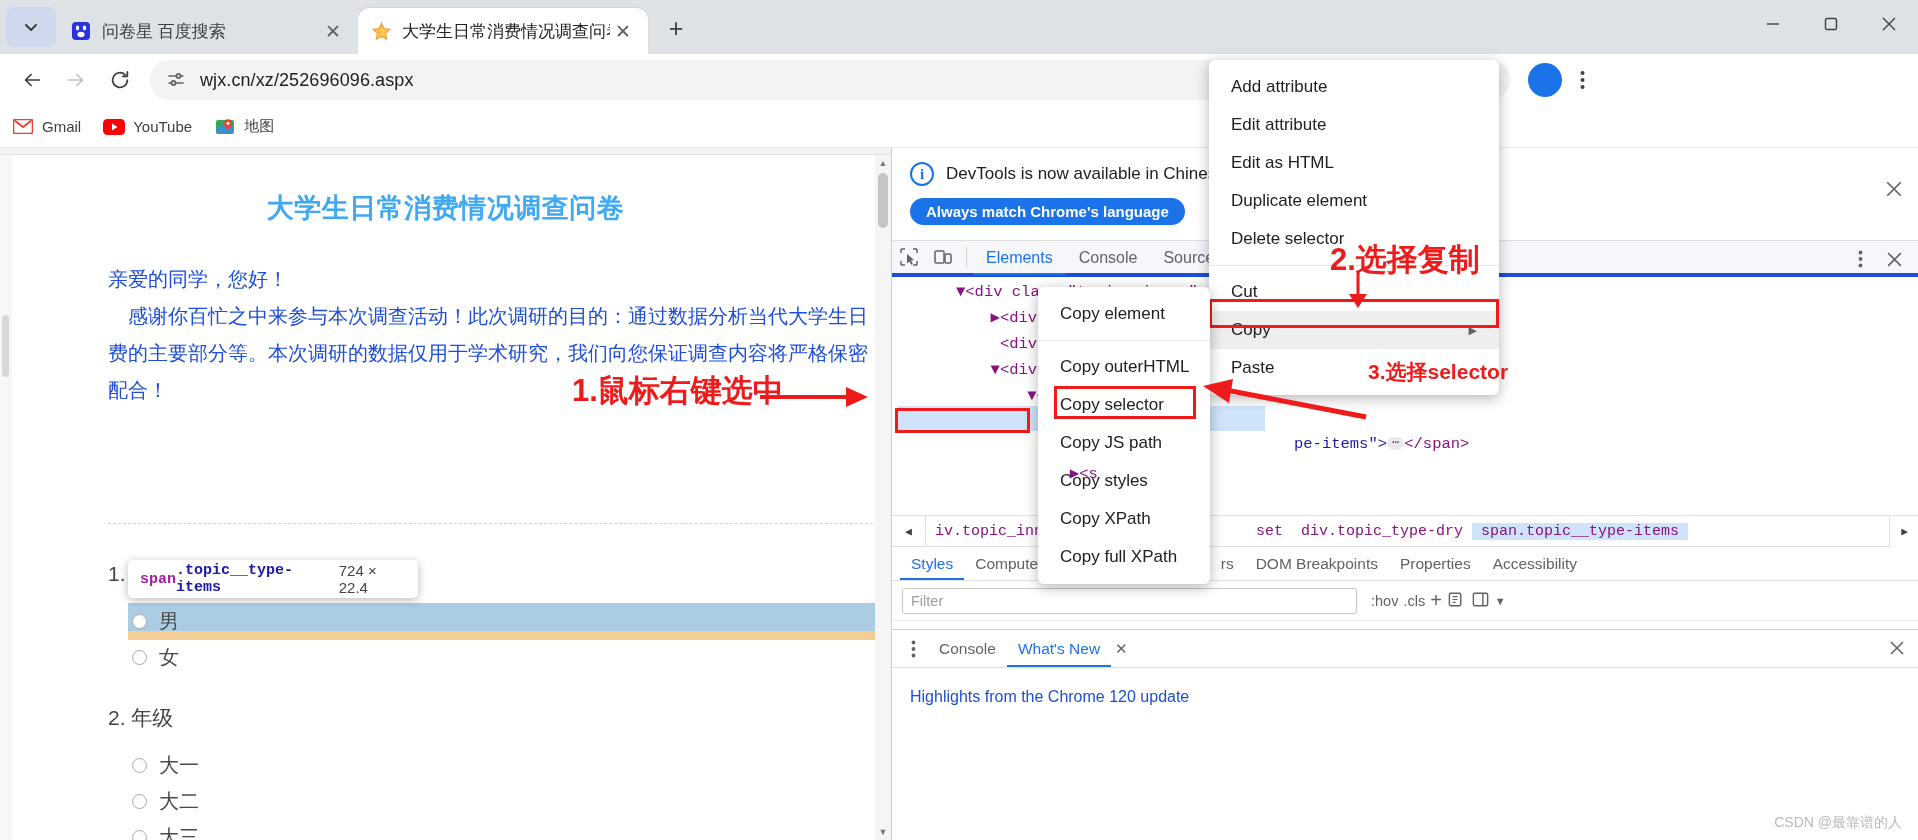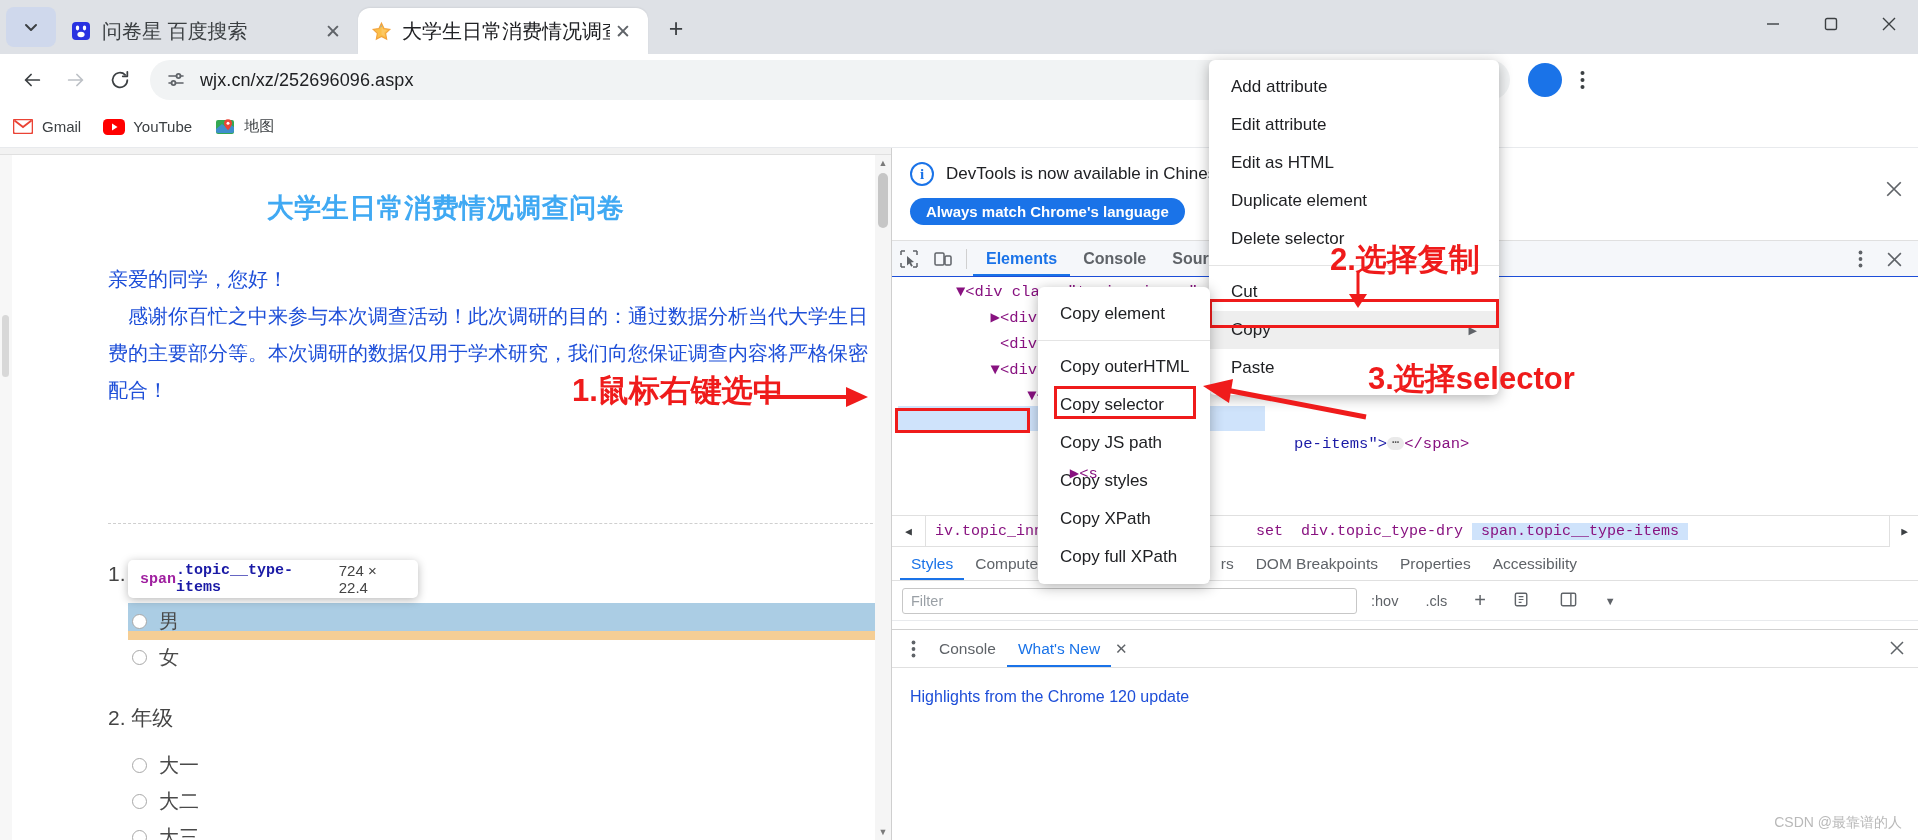--- a/index.html
+++ b/index.html
@@ -26,21 +26,21 @@
   .tab {
     height:46px; border-radius:12px 12px 0 0;
     display:flex; align-items:center; padding:0 12px;
     position:relative;
   }
   .tab.inactive { background:#dee1e6; width:300px; }
   .tab.inactive .tab-title { color:#3c4043; }
   .tab.active { background:#ffffff; width:290px; box-shadow:0 -1px 2px rgba(0,0,0,.06); }
   .tab-favicon { width:22px; height:22px; flex:0 0 22px; margin-right:10px; display:flex; align-items:center; justify-content:center; }
   .tab-title {
-    font-size:20px; color:#202124; white-space:nowrap; overflow:hidden;
+    font-size:17px; color:#202124; white-space:nowrap; overflow:hidden;
     text-overflow:clip; flex:1;
   }
   .tab-close { width:26px; height:26px; display:flex; align-items:center; justify-content:center; color:#5f6368; font-size:19px; }
   .newtab-btn { width:36px; height:36px; margin:0 0 8px 10px; display:flex; align-items:center; justify-content:center; font-size:25px; color:#3c4043; font-weight:300;}
   .win-controls { position:absolute; right:0; top:0; height:48px; display:flex; }
   .win-btn { width:58px; height:48px; display:flex; align-items:center; justify-content:center; color:#3c4043; }
 
   
   .toolbar {
     position:absolute; left:0; top:54px; width:1786px; height:52px;
@@ -118,21 +118,21 @@
 
   
   .page-scroll { position:absolute; right:0; top:7px; width:16px; height:685px; background:#f5f5f5;}
   .page-scroll .thumb { position:absolute; left:3px; top:0px; width:10px; height:55px; background:#c6c6c6; border-radius:6px;}
   .page-scroll .arrow { position:absolute; left:0; width:16px; height:16px; display:flex;align-items:center;justify-content:center;color:#7a7a7a;font-size:9px;}
 
   
   .anno { position:absolute; color:#ef1b1b; font-weight:700; white-space:nowrap; }
   .anno-1 { left:572px; top:370px; font-size:31px; }
   .anno-2 { left:1330px; top:239px; font-size:31px; }
-  .anno-3 { left:1368px; top:358px; font-size:31px; }
+  .anno-3 { left:1368px; top:358px; font-size:21px; }
   .red-box { position:absolute; border:3px solid #ef1b1b; }
   .red-arrow { position:absolute; }
 
   
   .devtools {
     position:absolute; left:891px; top:148px; width:1027px; height:692px;
     background:#ffffff; border-left:1px solid #cfcfcf;
   }
   .dt-banner {
     position:absolute; left:0; top:0; width:1027px; height:93px;
@@ -147,21 +147,21 @@
   .dt-banner-text { font-size:17px; color:#202124; margin-left:12px; }
   .dt-btns { display:flex; gap:25px; margin-top:12px; }
   .dt-pill {
     background:#1a73e8; color:#fff; border-radius:16px; padding:5px 16px;
     font-size:15px; font-weight:700; white-space:nowrap;
   }
   .dt-banner-close { position:absolute; right:16px; top:32px; color:#5f6368; font-size:20px;}
 
   .dt-tabs {
     position:absolute; left:0; top:93px; width:1027px; height:36px;
-    background:#f5f7fa; border-bottom:1px solid #1d4ed8; display:flex; align-items:center;font-weight:bold;
+    background:#f5f7fa; border-bottom:4px solid #1d4ed8; display:flex; align-items:center;
   }
   .dt-tool-ico { width:34px; height:34px; display:flex;align-items:center;justify-content:center; color:#5f6368; }
   .dt-divider { width:1px; height:20px; background:#d0d0d0; margin:0 6px; }
   .dt-tab { font-size:16px; color:#5f6368; padding:0 13px; line-height:35px; height:35px; }
   .dt-tab.sel { color:#1a73e8; border-bottom:2px solid #1a73e8; }
   .dt-tabs-right { position:absolute; right:8px; top:0; display:flex; align-items:center; height:36px; }
 
   .dom-tree {
     position:absolute; left:0; top:129px; width:1027px; height:238px;
     font-family:"Liberation Mono","DejaVu Sans Mono",monospace;
@@ -198,21 +198,21 @@
 
   .dt-filter-row {
     position:absolute; left:0; top:433px; width:1027px; height:40px;
     display:flex; align-items:center; padding:0 10px; border-bottom:1px solid #e8eaed;
   }
   .filter-box {
     flex:1; height:26px; border:1px solid #c7c7c7; border-radius:3px;
     display:flex; align-items:center; padding:0 8px; font-size:14.5px; color:#9aa0a6;
     max-width:455px;
   }
-  .filter-right { display:flex; align-items:center; gap:27px; margin-left:14px; font-size:14.5px; color:#5f6368; }
+  .filter-right { display:flex; align-items:center; gap:5px; margin-left:14px; font-size:14.5px; color:#5f6368; }
 
   .dt-drawer {
     position:absolute; left:0; top:481px; width:1027px; height:211px;
     border-top:1px solid #d0d0d0; background:#fff;
   }
   .drawer-tabs { height:38px; display:flex; align-items:center; border-bottom:1px solid #e0e0e0; padding-left:6px;}
   .dt-menu-dots { width:30px;height:30px;display:flex;align-items:center;justify-content:center;color:#5f6368; }
   .drawer-tab { font-size:15.5px; color:#5f6368; padding:0 11px; height:37px; line-height:37px;}
   .drawer-tab.sel { color:#1a73e8; border-bottom:2px solid #1a73e8; }
   .drawer-close { color:#5f6368; font-size:15px; margin-left:4px; }

